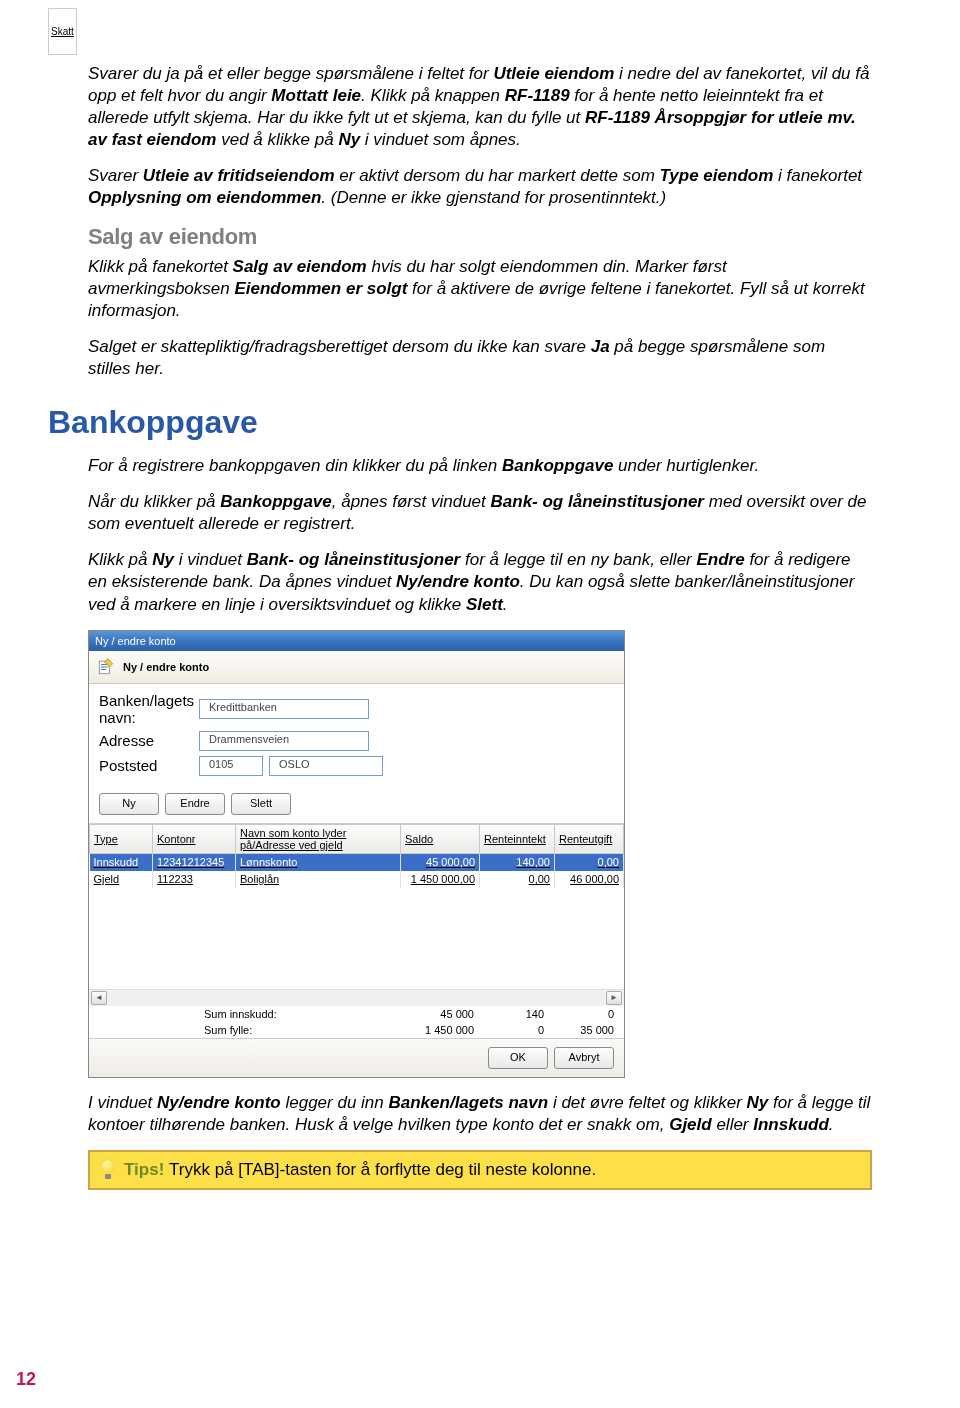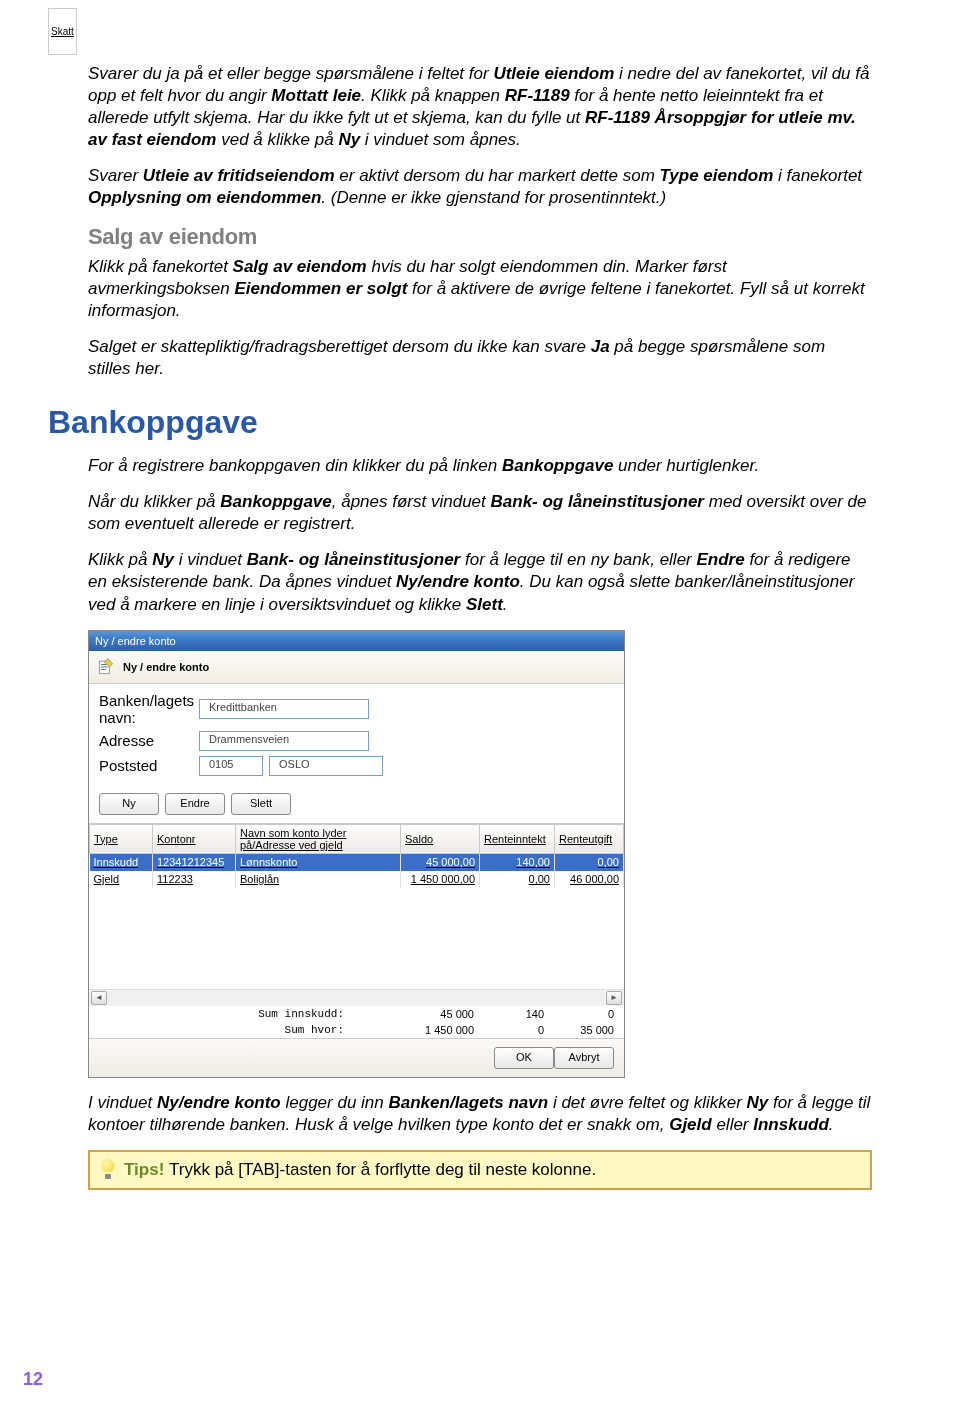--- a/index.html
+++ b/index.html
@@ -125,50 +125,50 @@
   .grid td.num{text-align:right;}
   .gridwrap{height:165px;overflow:hidden;position:relative;background:#fff;text-decoration:underline;}
   .scrollbar-h{
     height:16px;background:#f0f0f0;border-top:1px solid #ddd;
     display:flex;align-items:center;padding:0 2px;justify-content:space-between;
   }
   .sb-btn{width:14px;height:12px;border:1px solid #aaa;background:linear-gradient(#fefefe,#e0e0e0);border-radius:2px;display:flex;align-items:center;justify-content:center;font-size:8px;color:#555;}
   .sumrow{
     display:flex;justify-content:flex-end;padding:2px 10px;font-size:11px;
   }
-  .sumrow .slabel{width:140px;text-align:right;padding-right:60px;font-family:Liberation Mono, monospace;}
+  .sumrow .slabel{width:140px;text-align:left;padding-right:60px;}
   .sumrow .sval{width:70px;text-align:right;}
   .footer-btns{
-    display:flex;justify-content:flex-end;padding:8px 10px;border-top:1px solid #ccc;background:linear-gradient(#fbfaf8,#efece5);
+    display:flex;justify-content:flex-end;gap:6px;padding:8px 10px;border-top:1px solid #ccc;background:linear-gradient(#fbfaf8,#efece5);
   }
   .tipbox{
     border:2px solid #cfa34a;
-    background:#fef9c3;
+    background:#fde047;
     padding:8px 10px;
     display:flex;align-items:center;gap:8px;
     font-size:17px;
     margin-top:4px;
   }
   .tipbox .bulb{width:16px;height:20px;position:relative;}
   .tipbox .bulb::before{
     content:"";position:absolute;top:0;left:2px;width:12px;height:12px;border-radius:50%;
     background:radial-gradient(circle at 30% 30%,#fff8b0,#f5d52a);
     box-shadow:0 0 2px #e6c020;
   }
   .tipbox .bulb::after{
     content:"";position:absolute;bottom:1px;left:5px;width:6px;height:5px;background:#888;border-radius:1px;
   }
   .tiplabel{color:#6a8a2a;font-weight:bold;}
   .page-number{
     position:absolute;
     bottom:18px;
-    left:23px;
+    left:16px;
     font-size:18px;
     font-weight:bold;
-    color:#8b5cf6;
+    color:#be185d;
   }
 </style>
 </head>
 <body>
 
 <div class="page">
   <span class="header-tag">Skatt</span>
 
   <div class="content">
     <p>
@@ -266,21 +266,21 @@
         <span class="sb-btn">◄</span>
         <span class="sb-btn">►</span>
       </div>
       <div class="sumrow">
         <span class="slabel">Sum innskudd:</span>
         <span class="sval">45 000</span>
         <span class="sval">140</span>
         <span class="sval">0</span>
       </div>
       <div class="sumrow">
-        <span class="slabel">Sum hvor:</span>
+        <span class="slabel">Sum fylle:</span>
         <span class="sval">1 450 000</span>
         <span class="sval">0</span>
         <span class="sval">35 000</span>
       </div>
       <div class="footer-btns">
         <div class="winbtn">OK</div>
         <div class="winbtn">Avbryt</div>
       </div>
     </div>
 

